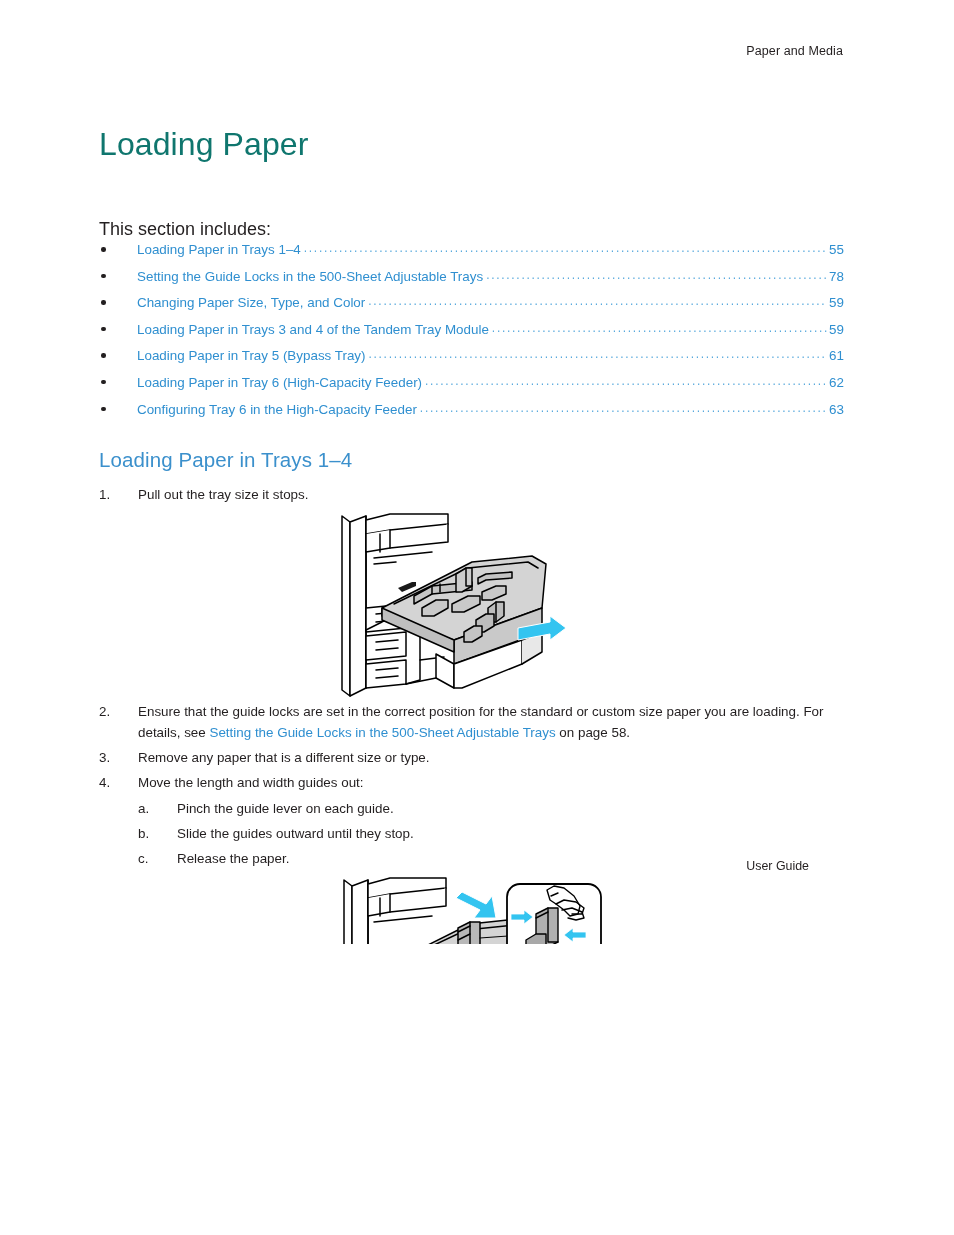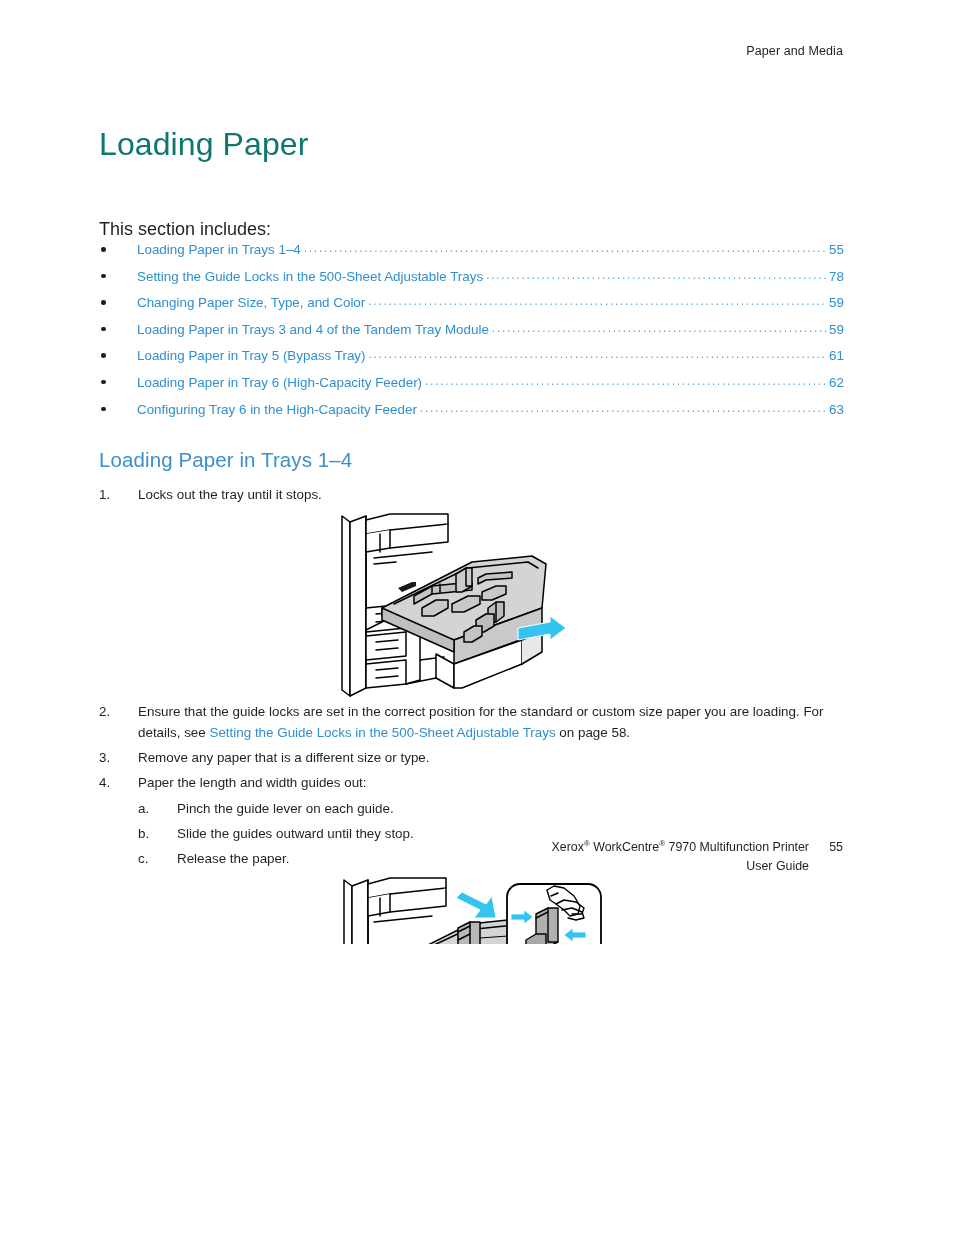--- a/index.html
+++ b/index.html
@@ -246,39 +246,39 @@
         <span class="toc-page">63</span>
       </div>
 
     </div>
 
     <h2 class="section-heading">Loading Paper in Trays 1–4</h2>
 
     <div class="steps steps-top">
       <div class="step">
         <span class="step-num">1.</span>
-        <span class="step-text">Locks out the tray until it stops.</span>
+        <span class="step-text">Pull out the tray size it stops.</span>
       </div>
     </div>
 
     <div class="steps steps-mid">
 
       <div class="step">
         <span class="step-num">2.</span>
         <span class="step-text"><span>Ensure that the guide locks are set in the correct position for the standard or custom size paper you are loading. For details, see </span><span class="inline-link">Setting the Guide Locks in the 500-Sheet Adjustable Trays</span><span> on page 58.</span></span>
       </div>
 
       <div class="step">
         <span class="step-num">3.</span>
         <span class="step-text">Remove any paper that is a different size or type.</span>
       </div>
 
       <div class="step">
         <span class="step-num">4.</span>
-        <span class="step-text">Paper the length and width guides out:</span>
+        <span class="step-text">Move the length and width guides out:</span>
       </div>
 
       <div class="substeps">
         <div class="step substep">
           <span class="step-num">a.</span>
           <span class="step-text">Pinch the guide lever on each guide.</span>
         </div>
         <div class="step substep">
           <span class="step-num">b.</span>
           <span class="step-text">Slide the guides outward until they stop.</span>
@@ -465,21 +465,18 @@
         <path d="M184 124 L196 124 L196 120 L205 127 L196 134 L196 130 L184 130 Z" fill="#33c4f0" stroke="#ffffff" stroke-width="0.8"></path>
         <path d="M258 108 L246 108 L246 104 L237 111 L246 118 L246 114 L258 114 Z" fill="#33c4f0" stroke="#ffffff" stroke-width="0.8"></path>
       </g>
 
       <path d="M122 16 L146 28 L152 20 L156 42 L134 42 L140 34 L116 22 Z" fill="#33c4f0" stroke="#ffffff" stroke-width="1"></path>
       <path d="M146 112 L158 122 L164 114 L168 138 L146 136 L152 128 L140 118 Z" fill="#33c4f0" stroke="#ffffff" stroke-width="1"></path>
     </svg>
   </div>
 
   <div class="footer">
-    <div class="footer-line1">
-      <span>Xerox</span><sup>®</sup><span> WorkCentre</span><sup>®</sup><span> 7970 Multifunction Printer</span><span class="footer-pagenum">55</span>
-    </div>
     <div>
       <span>User Guide</span><span class="footer-pagenum"></span>
     </div>
   </div>
 
 </div>
 
 </body></html>

